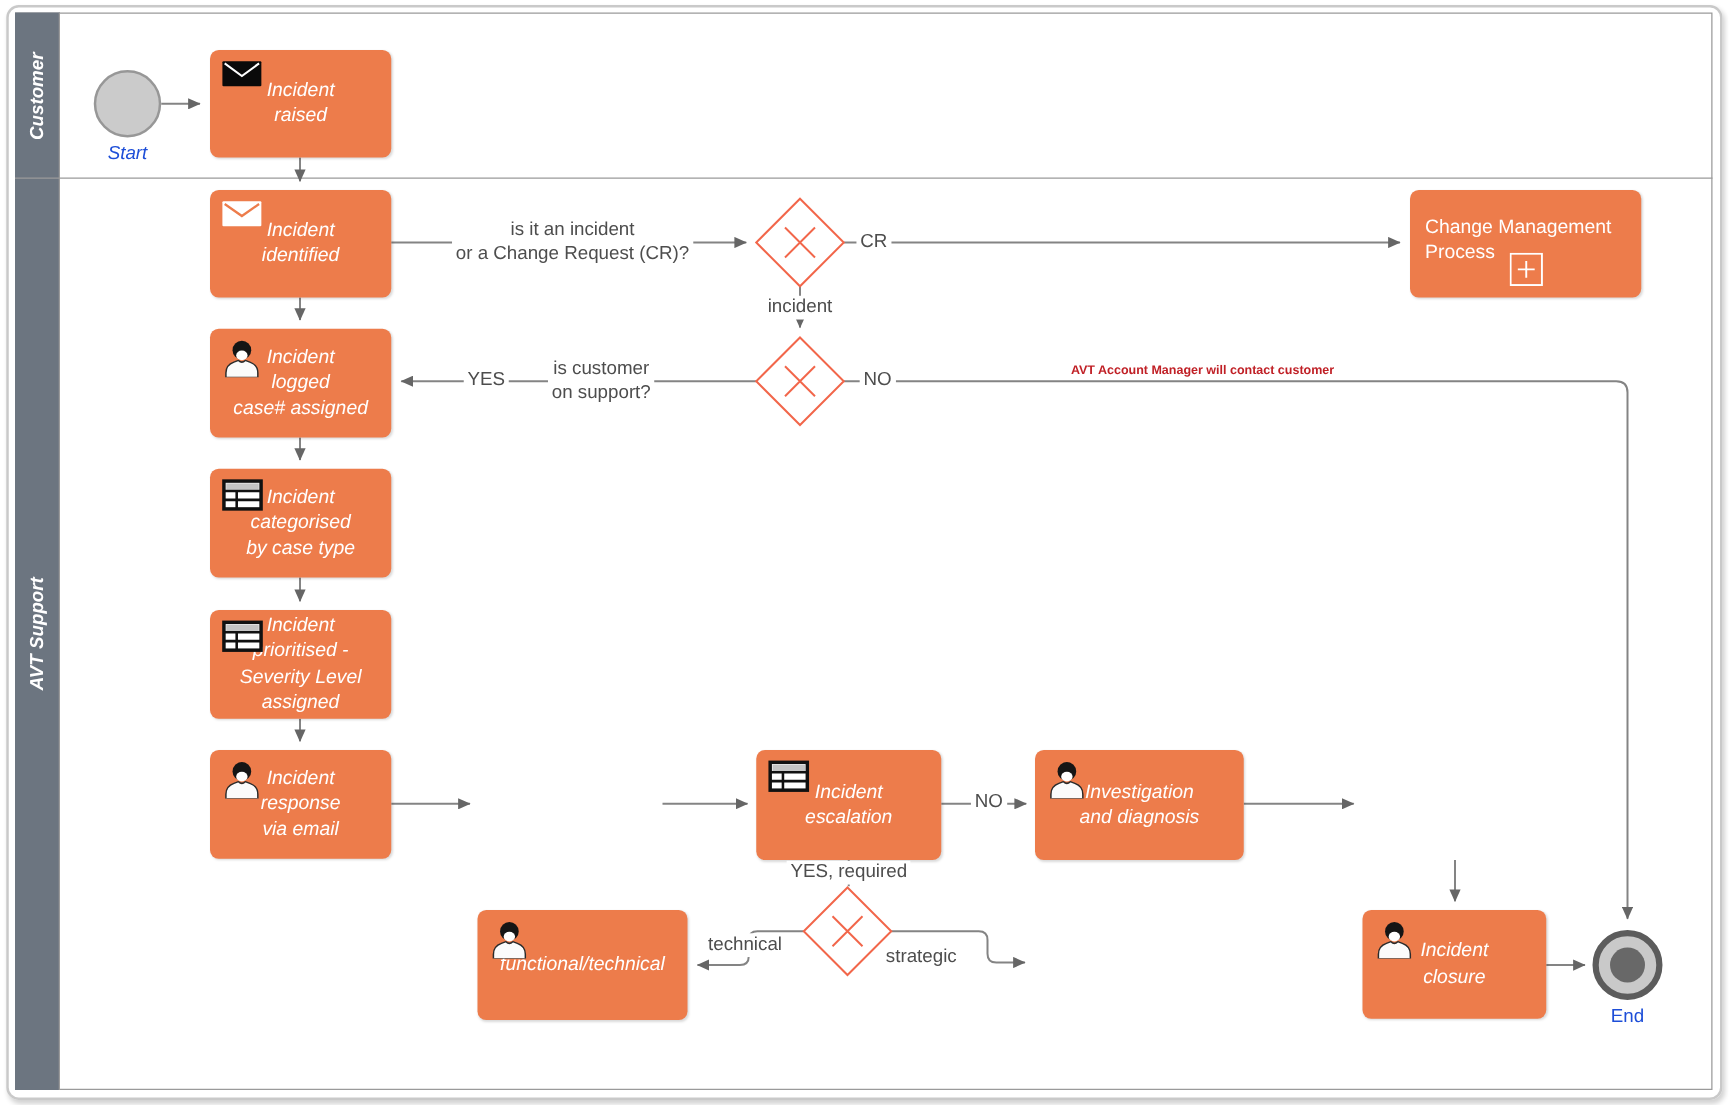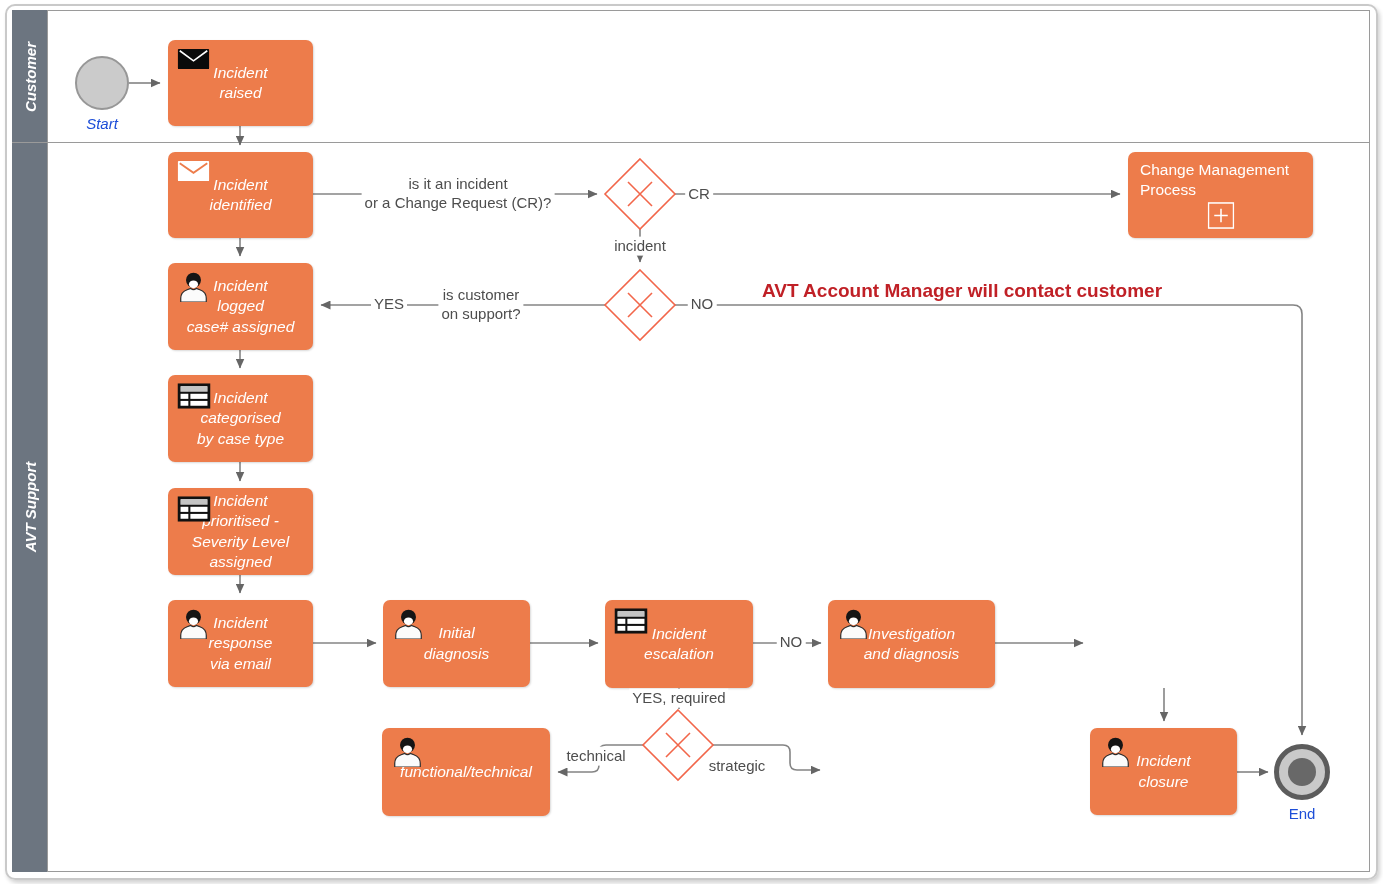--- a/index.html
+++ b/index.html
@@ -8,26 +8,26 @@
   .frame{position:absolute;left:5px;top:4px;width:1369px;height:872px;border:2px solid #c9c9c9;border-radius:10px;box-shadow:2px 3px 4px rgba(0,0,0,.18);}
   .pool{position:absolute;left:12px;top:10px;width:1358px;height:862px;border:1px solid #9a9a9a;box-sizing:border-box;background:#fff;}
   .lane-bar{position:absolute;left:12px;top:10px;width:36px;height:862px;background:#6c7580;border-right:1px solid #9a9a9a;box-sizing:border-box;}
   .lane-divider{position:absolute;left:12px;top:142px;width:1358px;height:0;border-top:1px solid #9a9a9a;}
   .lane-label{position:absolute;color:#fff;font-weight:bold;font-style:italic;font-size:15px;white-space:nowrap;transform:translate(-50%,-50%) rotate(-90deg);}
   .wires{position:absolute;left:0;top:0;width:1383px;height:884px;}
   .task{position:absolute;background:#ed7c4b;border-radius:7px;color:#fff;font-style:italic;font-size:15.5px;line-height:1.32;display:flex;align-items:center;justify-content:center;text-align:center;box-shadow:1px 1px 2px rgba(0,0,0,.15);}
   .task-label{white-space:pre-line;padding:2px 4px;}
   .task .icon{position:absolute;top:8px;left:9px;display:block;line-height:0;}
   .task.cmp{align-items:flex-start;justify-content:flex-start;text-align:left;font-style:normal;}
-  .task.cmp .task-label{padding:8px 0 0 12px;}
+  .task.cmp .task-label{padding:20px 0 0 12px;}
   .task.cmp .plus-icon{position:absolute;left:50%;bottom:9px;transform:translateX(-50%);line-height:0;}
   .edge-label{position:absolute;transform:translate(-50%,-50%);background:#fff;padding:0 3px;color:#4d4d4d;font-size:15px;line-height:1.25;text-align:center;white-space:pre-line;}
   .free-label{position:absolute;transform:translate(-50%,-50%);color:#1d4ed8;font-size:15px;white-space:nowrap;text-align:left;}
   .start-label{font-style:italic;}
-  .note{position:absolute;transform:translate(-50%,-100%);color:#c02026;font-weight:bold;font-size:19px;white-space:nowrap;}
+  .note{position:absolute;transform:translate(-50%,-100%);color:#c02026;font-weight:bold;font-size:10px;white-space:nowrap;}
   .hidden-defs{position:absolute;width:0;height:0;overflow:hidden;}
 </style>
 </head>
 <body>
 
 <svg class="hidden-defs" aria-hidden="true">
   <defs>
     <symbol id="sym-person" viewBox="0 0 36 34">
       <circle cx="18" cy="10" r="8.2" fill="#151515"></circle>
       <ellipse cx="18" cy="14.6" rx="5" ry="4.2" fill="#ffffff"></ellipse>
@@ -153,27 +153,20 @@
 assigned</div>
   </div>
   <div class="task" style="left:168px;top:600px;width:145px;height:87px;">
     <span class="icon"><svg width="33" height="31">
           <use href="#sym-person"></use>
         </svg></span>
     <div class="task-label">Incident
 response
 via email</div>
   </div>
-  <div class="task" style="left:383px;top:600px;width:147px;height:87px;">
-    <span class="icon"><svg width="33" height="31">
-          <use href="#sym-person"></use>
-        </svg></span>
-    <div class="task-label">Initial
-diagnosis</div>
-  </div>
   <div class="task" style="left:605px;top:600px;width:148px;height:88px;">
     <span class="icon"><svg width="34" height="26">
           <use href="#sym-table"></use>
         </svg></span>
     <div class="task-label">Incident
 escalation</div>
   </div>
   <div class="task" style="left:828px;top:600px;width:167px;height:88px;">
     <span class="icon"><svg width="33" height="31">
           <use href="#sym-person"></use>

